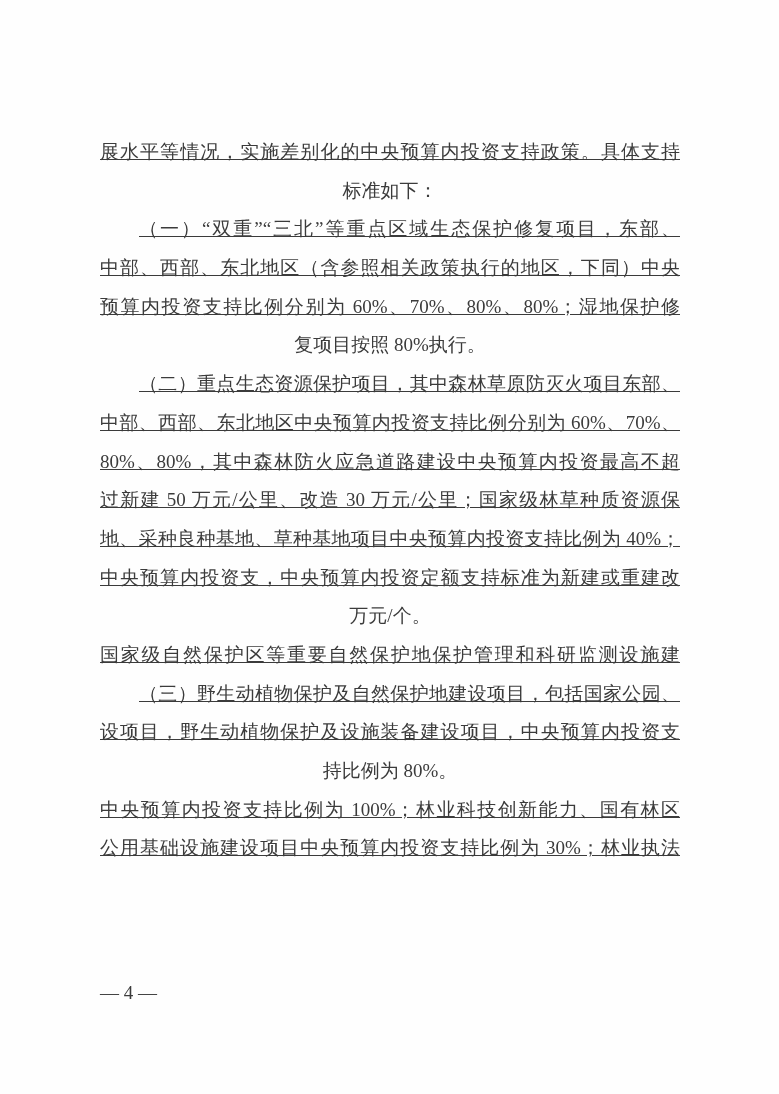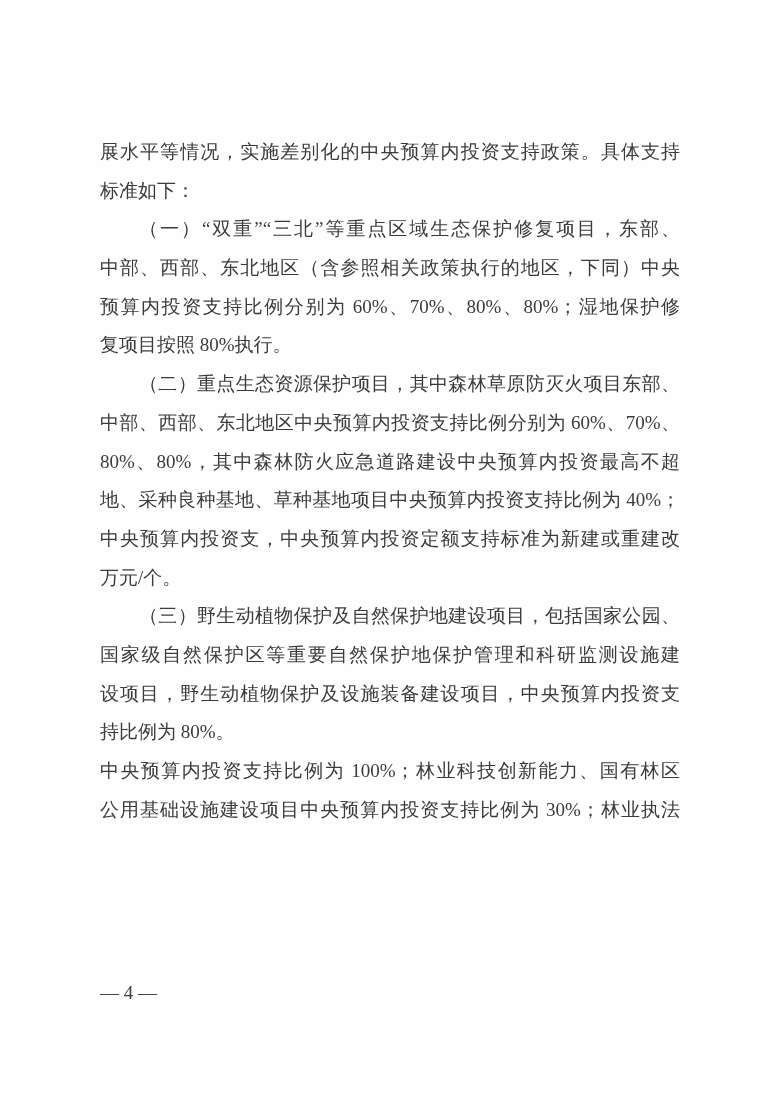--- a/index.html
+++ b/index.html
@@ -25,26 +25,27 @@
     left: 100px;
     top: 133px;
     width: 580px;
   }
   .line {
     height: 38.7px;
     line-height: 38.7px;
     font-size: 19px;
     overflow: hidden;
     white-space: nowrap;
-    text-align: left;
+    text-align: center;
   }
   .line.justify {
     white-space: normal;
     text-align: justify;
     text-align-last: justify;
+    text-decoration: underline;
   }
   .line.indent {
     padding-left: 39px;
   }
   .page-footer {
     position: absolute;
     left: 100px;
     top: 982px;
     height: 22px;
     line-height: 22px;
@@ -59,24 +60,25 @@
   <main class="doc-body">
       <div class="line justify">展水平等情况，实施差别化的中央预算内投资支持政策。具体支持</div>
       <div class="line">标准如下：</div>
       <div class="line justify indent">（一）“双重”“三北”等重点区域生态保护修复项目，东部、</div>
       <div class="line justify">中部、西部、东北地区（含参照相关政策执行的地区，下同）中央</div>
       <div class="line justify">预算内投资支持比例分别为 60%、70%、80%、80%；湿地保护修</div>
       <div class="line">复项目按照 80%执行。</div>
       <div class="line justify indent">（二）重点生态资源保护项目，其中森林草原防灭火项目东部、</div>
       <div class="line justify">中部、西部、东北地区中央预算内投资支持比例分别为 60%、70%、</div>
       <div class="line justify">80%、80%，其中森林防火应急道路建设中央预算内投资最高不超</div>
+      <div class="line justify">过新建 50 万元/公里、改造 30 万元/公里；国家级林草种质资源保</div>
       <div class="line justify">地、采种良种基地、草种基地项目中央预算内投资支持比例为 40%；</div>
       <div class="line justify">中央预算内投资支，中央预算内投资定额支持标准为新建或重建改</div>
       <div class="line">万元/个。</div>
+      <div class="line justify">国家级自然保护区等重要自然保护地保护管理和科研监测设施建</div>
       <div class="line justify indent">（三）野生动植物保护及自然保护地建设项目，包括国家公园、</div>
-      <div class="line justify">国家级自然保护区等重要自然保护地保护管理和科研监测设施建</div>
       <div class="line justify">设项目，野生动植物保护及设施装备建设项目，中央预算内投资支</div>
       <div class="line">持比例为 80%。</div>
       <div class="line justify">中央预算内投资支持比例为 100%；林业科技创新能力、国有林区</div>
       <div class="line justify">公用基础设施建设项目中央预算内投资支持比例为 30%；林业执法</div>
     </main>
   <div class="page-footer">— 4 —</div>
 </div>
 
 </body></html>

